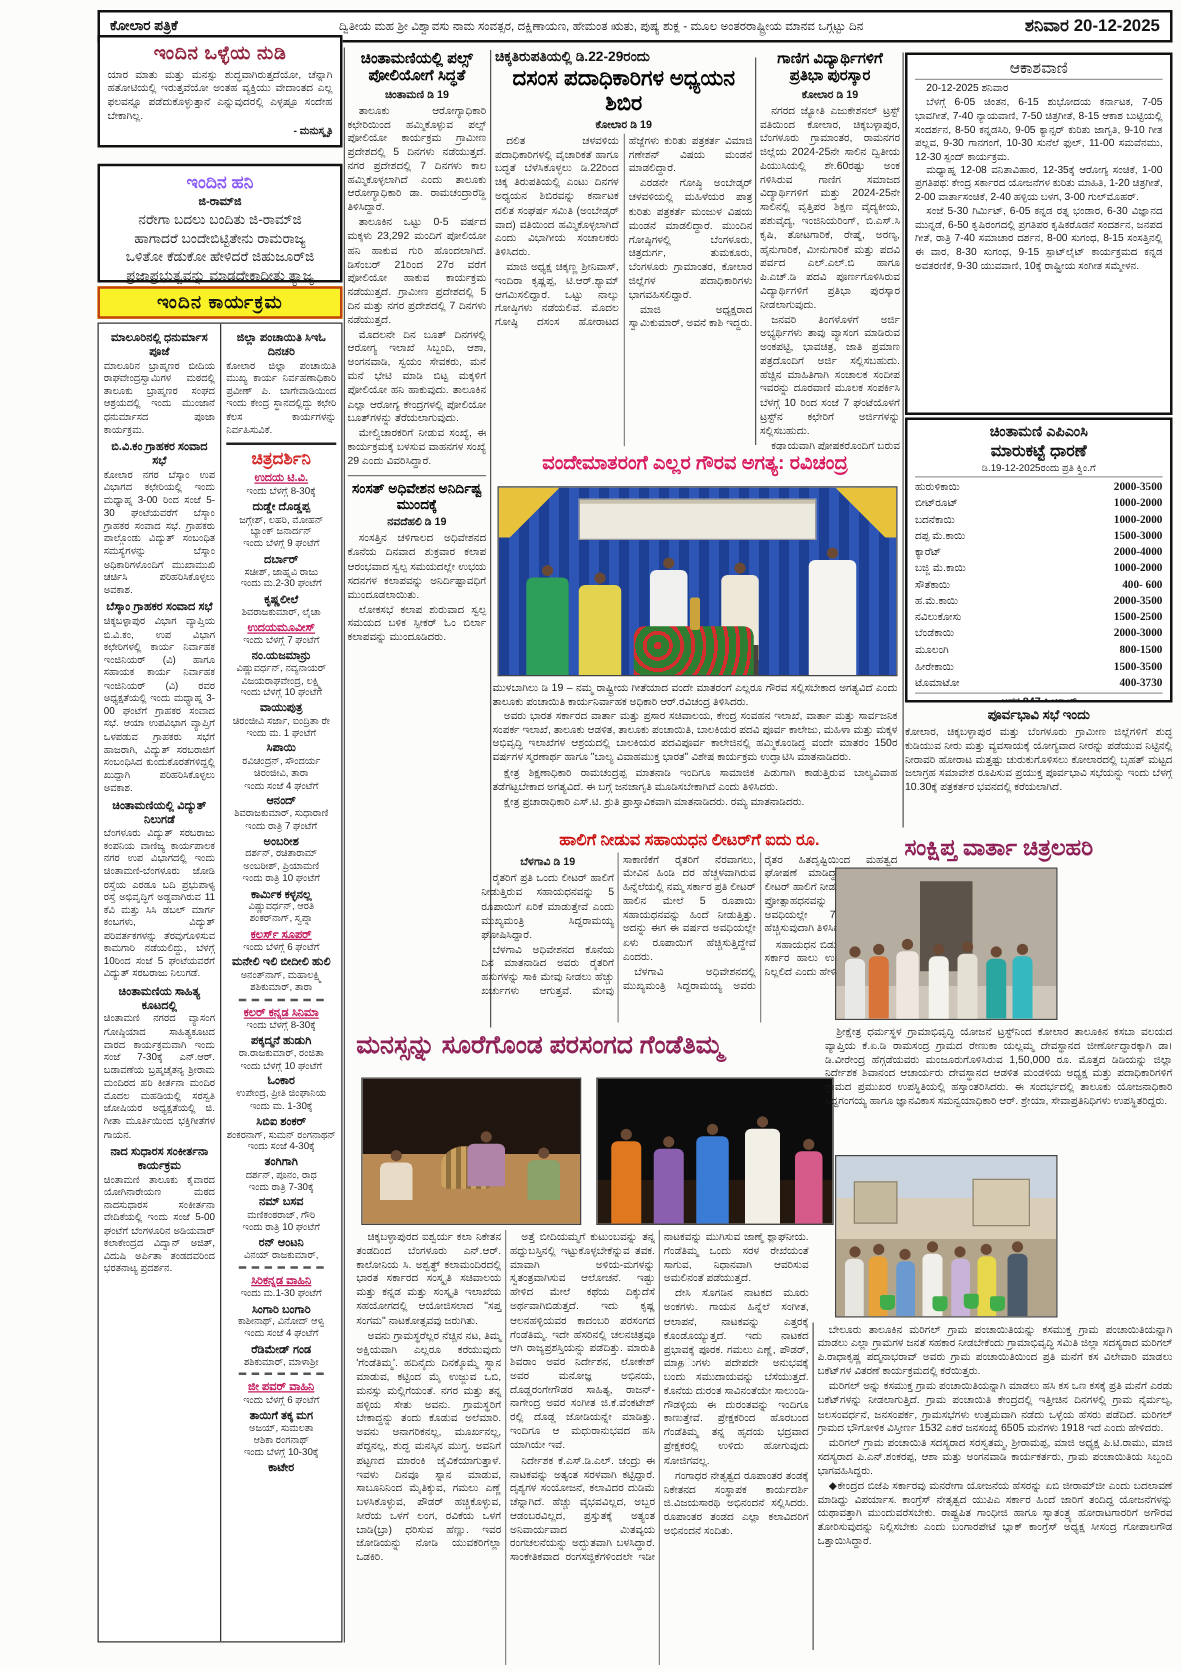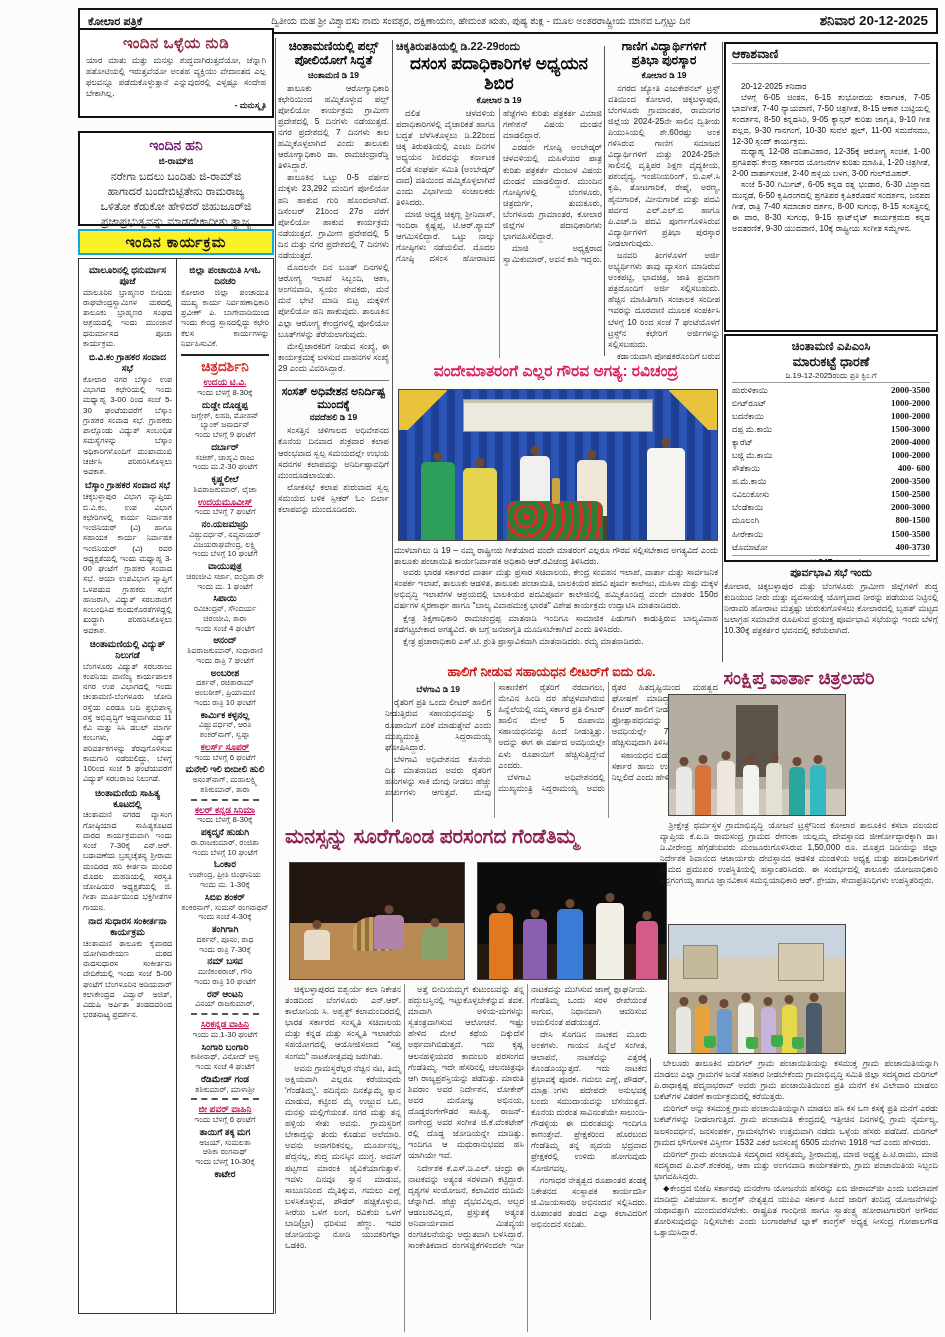--- a/index.html
+++ b/index.html
@@ -13,25 +13,25 @@
 .dateline{text-align:center;font-weight:700;font-size:8.6px;margin:2px 0}
 .head-black{font-weight:800;text-align:center;color:#000;line-height:1.15}
 
 .masthead{display:flex;align-items:center;gap:10px;border:2px solid #111;background:#fff;padding:0 8px}
 .mh-name{font-weight:700;font-size:11px;white-space:nowrap}
 .mh-alm{flex:1;font-size:9.5px;text-align:center}
 .mh-date{font-weight:800;font-size:13.5px;white-space:nowrap}
 
 .boxed{border:2px solid #111;background:#fff;padding:3px 6px}
 .gw-title{color:#93263f;font-weight:800;font-size:15px;text-align:center;letter-spacing:.5px;margin:1px 0 3px}
-.hani-title{color:#701a75;font-weight:800;font-size:14px;text-align:center;margin:1px 0 2px}
+.hani-title{color:#8b5cf6;font-weight:800;font-size:14px;text-align:center;margin:1px 0 2px}
 .hani-author{font-weight:700;font-size:9px;text-align:center;margin-bottom:2px}
 .verse{font-size:11px;text-align:center;white-space:pre-line;line-height:1.35}
 .attrib{text-align:right;font-weight:700;font-size:8.2px;margin-top:2px}
-.banner{background:#fbf127;border:2px solid #0ea5e9;display:flex;align-items:center;justify-content:center;font-weight:800;font-size:14.5px;letter-spacing:1px}
+.banner{background:#fbf127;border:2px solid #c2410c;display:flex;align-items:center;justify-content:center;font-weight:800;font-size:14.5px;letter-spacing:1px}
 .program{border:1px solid #333;background:#fff;display:flex}
 .pcol{width:50%;padding:3px 4px;overflow:hidden}
 .pcol+.pcol{border-left:1px solid #333}
 .ev-title{font-weight:800;font-size:9px;text-align:center;margin:3px 0 1px;line-height:1.2}
 .ev-body{font-size:7.9px;line-height:1.3;text-align:justify}
 .cinema-head{color:#d42a2a;font-weight:800;font-size:13.5px;text-align:center;margin:5px 0 2px;border-top:2px solid #222;padding-top:3px}
 .ci-item{margin:2px 0}
 .ci-title{font-size:9px;text-align:center;line-height:1.2}
 .ci-item.movie .ci-title{font-weight:800}
 .ci-item.channel .ci-title{color:#c2185b;font-weight:800;text-decoration:underline}
@@ -42,21 +42,21 @@
 .h-camp{font-size:17px;margin:1px 0 2px}
 .h-small{font-size:12px}
 .h-parl{font-size:11px;margin-top:6px;border-top:1px solid #777;padding-top:4px}
 .h-red{color:#d81b60;font-weight:800;text-align:center;font-size:15.5px;line-height:1.1}
 .h-milk{color:#cc1111;font-weight:800;text-align:center;font-size:13px}
 .h-maroon-big{color:#8e2157;font-weight:800;text-align:left;font-size:20px;line-height:1.05}
 .h-maroon-mid{color:#8e2157;font-weight:800;text-align:center;font-size:18px}
 .cols2{column-count:2;column-gap:8px;column-rule:1px solid #888;height:100%}
 .cols3{column-count:3;column-gap:7px;column-rule:1px solid #888;height:100%}
 
-.akash-title{font-weight:700;font-size:12.5px;border-bottom:1px solid #999;margin-bottom:18px;padding-bottom:1px}
+.akash-title{font-weight:400;font-size:12.5px;text-align:center;border-bottom:1px solid #999;margin-bottom:2px;padding-bottom:1px}
 .akash p{font-size:8.2px;line-height:1.33;text-align:justify;text-indent:9px}
 .apmc-t1{font-weight:800;font-size:11.5px;text-align:center;margin-top:1px}
 .apmc-t2{font-weight:800;font-size:13px;text-align:center;margin:1px 0}
 .apmc-note{font-size:7.8px;text-align:center;border-bottom:1px solid #999;padding-bottom:1px;margin-bottom:1px}
 .mrow{display:flex;justify-content:space-between;align-items:baseline;line-height:1.45}
 .mname{font-size:8.4px}
 .mprice{font-weight:800;font-size:9px;font-family:"Liberation Serif","DejaVu Serif",serif}
 .apmc-foot{text-align:center;font-weight:700;font-size:8.6px;border-top:1px solid #999;margin-top:1px;padding-top:1px}
 .pv-head{font-weight:800;font-size:10.5px;text-align:center;margin-bottom:2px}
 

